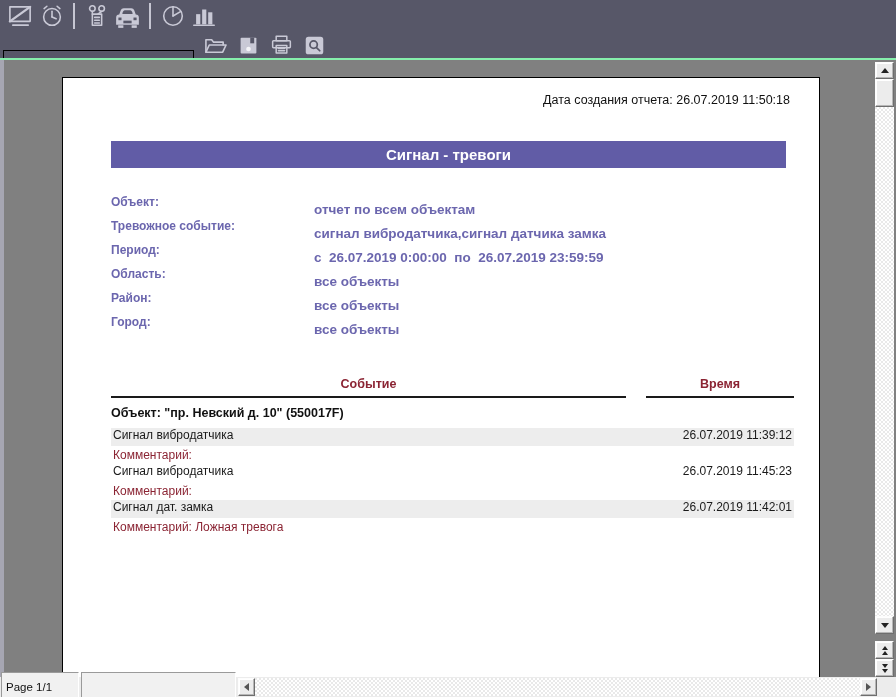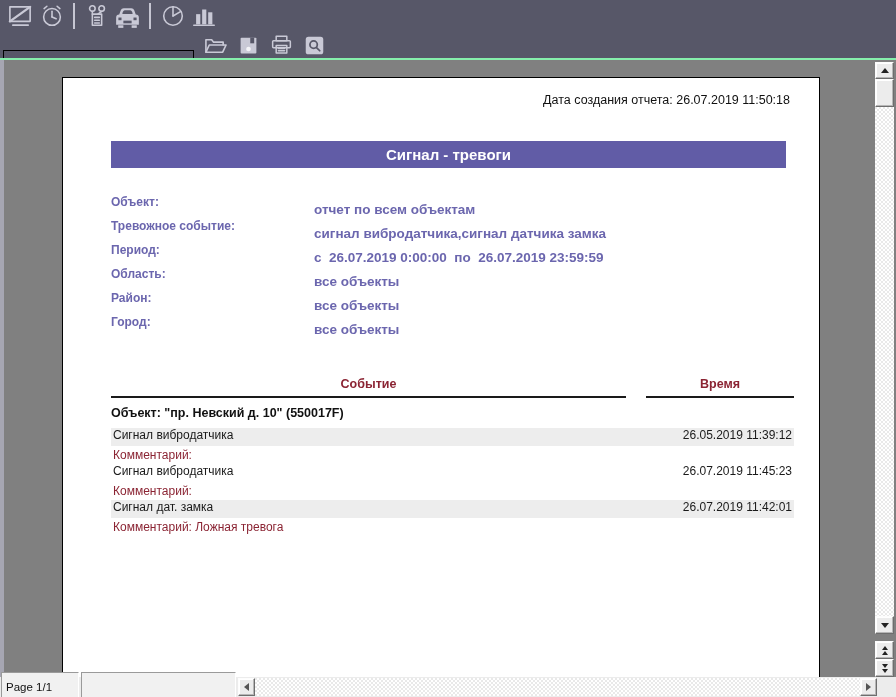--- a/index.html
+++ b/index.html
@@ -249,21 +249,21 @@
         <div class="th th-event">Событие</div>
         <div class="th-gap"></div>
         <div class="th th-time">Время</div>
       </div>
 
       <div class="group-title">Объект: "пр. Невский д. 10" (550017F)</div>
 
       <div class="rows">
   <div class="event-row shaded">
     <span class="event-text">Сигнал вибродатчика</span>
-    <span class="time-text">26.05.2019 11:39:12</span>
+    <span class="time-text">26.07.2019 11:39:12</span>
   </div>
   <div class="comment-row">Комментарий:</div>
 
   <div class="event-row">
     <span class="event-text">Сигнал вибродатчика</span>
     <span class="time-text">26.07.2019 11:45:23</span>
   </div>
   <div class="comment-row">Комментарий:</div>
 
   <div class="event-row shaded">

